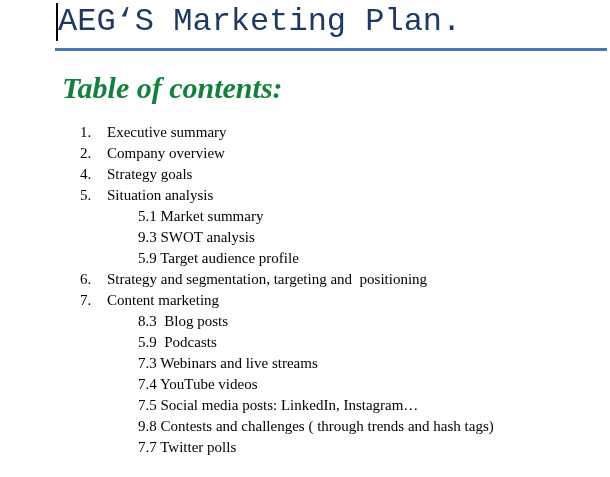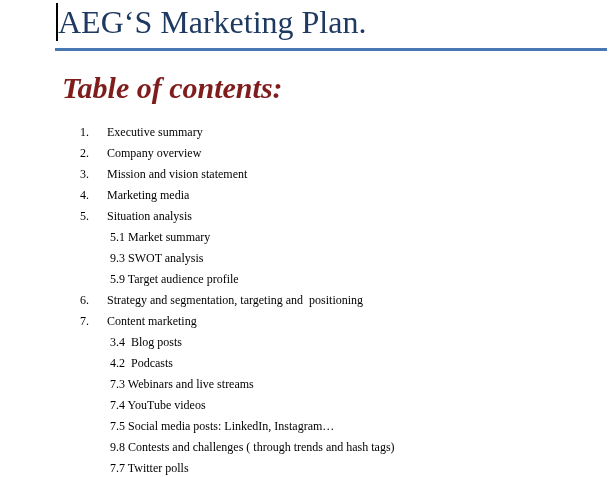--- a/index.html
+++ b/index.html
@@ -35,81 +35,81 @@
     top: 3px;
     width: 2px;
     height: 38px;
     background: #000000;
   }
   .doc-title {
     position: absolute;
     left: 3px;
     top: 1px;
     margin: 0;
-    font-family: Liberation Serif, serif;
+    font-family: Liberation Mono, monospace;
     font-weight: 400;
     font-size: 32px;
     line-height: 42px;
     color: #1f3a60;
     white-space: nowrap;
   }
   
   .toc-heading {
     margin: 20px 0 0 62px;
     font-family: "Liberation Serif", serif;
     font-weight: bold;
     font-style: italic;
     font-size: 30px;
     line-height: 34px;
-    color: #7f1d1d;
+    color: #15803d;
     white-space: nowrap;
   }
   
   .toc-list {
     margin-top: 17px;
   }
   .toc-row {
-    font-size: 12px;
+    font-size: 15px;
     line-height: 21px;
     white-space: pre;
   }
   .toc-row .num {
     display: inline-block;
     margin-left: 80px;
     width: 27px;
   }
   .toc-row.level2 {
     padding-left: 110px;
+    margin-left: 28px;
   }
 </style>
 </head>
 <body>
 
 <div class="page">
 
   <div class="title-section">
     <div class="caret"></div>
     <h1 class="doc-title">AEG‘S Marketing Plan.</h1>
   </div>
 
   <h2 class="toc-heading">Table of contents:</h2>
 
   <div class="toc-list">
       <div class="toc-row level1"><span class="num">1.</span><span class="txt">Executive summary</span></div>
       <div class="toc-row level1"><span class="num">2.</span><span class="txt">Company overview</span></div>
-      <div class="toc-row level1"><span class="num">3.</span><span class="txt">Mission and vision statement</span></div>
-      <div class="toc-row level1"><span class="num">4.</span><span class="txt">Marketing media</span></div>
+      <div class="toc-row level1"><span class="num">4.</span><span class="txt">Strategy goals</span></div>
       <div class="toc-row level1"><span class="num">5.</span><span class="txt">Situation analysis</span></div>
       <div class="toc-row level2">5.1 Market summary</div>
       <div class="toc-row level2">9.3 SWOT analysis</div>
       <div class="toc-row level2">5.9 Target audience profile</div>
       <div class="toc-row level1"><span class="num">6.</span><span class="txt">Strategy and segmentation, targeting and  positioning</span></div>
       <div class="toc-row level1"><span class="num">7.</span><span class="txt">Content marketing</span></div>
-      <div class="toc-row level2">3.4  Blog posts</div>
-      <div class="toc-row level2">4.2  Podcasts</div>
+      <div class="toc-row level2">8.3  Blog posts</div>
+      <div class="toc-row level2">5.9  Podcasts</div>
       <div class="toc-row level2">7.3 Webinars and live streams</div>
       <div class="toc-row level2">7.4 YouTube videos</div>
       <div class="toc-row level2">7.5 Social media posts: LinkedIn, Instagram…</div>
       <div class="toc-row level2">9.8 Contests and challenges ( through trends and hash tags)</div>
       <div class="toc-row level2">7.7 Twitter polls</div>
     </div>
 
 </div>
 
 </body></html>

